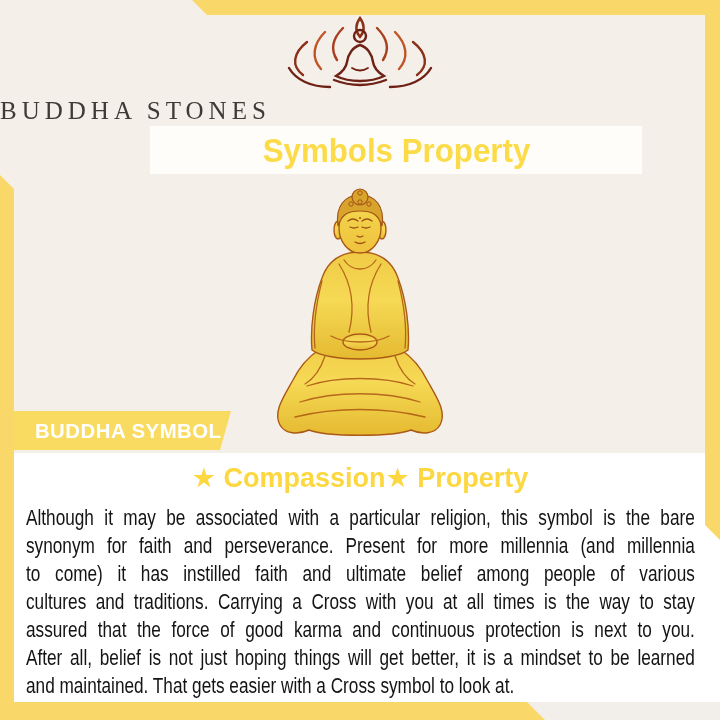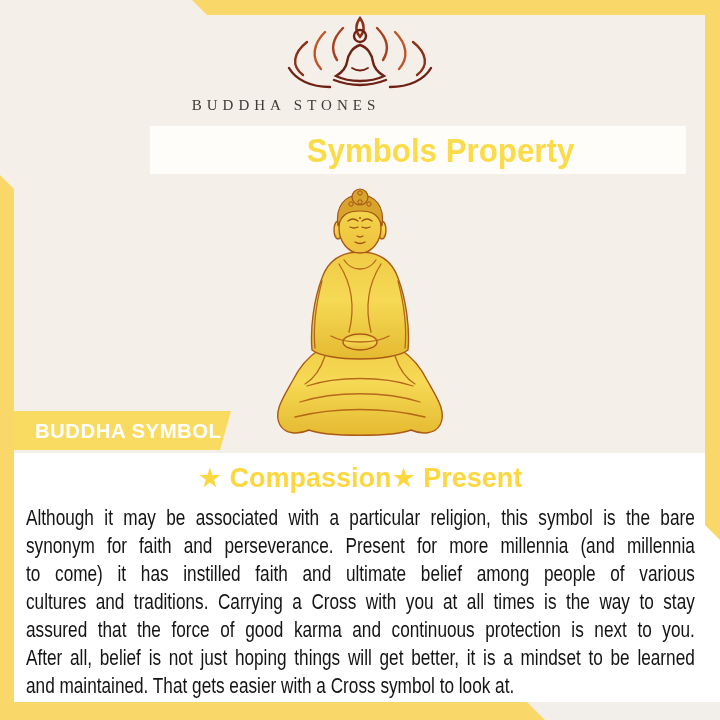--- a/index.html
+++ b/index.html
@@ -26,26 +26,26 @@
   .strip-right{left:705px;top:0;width:15px;height:540px;
     clip-path:polygon(0 0,100% 0,100% 100%,0 calc(100% - 15px));}
   .strip-left{left:0;top:175px;width:14px;height:545px;
     clip-path:polygon(0 0,100% 14px,100% 100%,0 100%);}
   .strip-bottom{left:0;top:702px;width:545px;height:18px;
     clip-path:polygon(0 0,calc(100% - 18px) 0,100% 100%,0 100%);}
   .bottom-band{position:absolute;left:0;top:702px;width:720px;height:18px;
     background:var(--bottom-strip-gray);z-index:5;}
   
   .logo{position:absolute;left:280px;top:16px;width:160px;height:84px;}
-  .brand-name{position:absolute;left:0;top:97px;width:572px;text-align:center;
+  .brand-name{position:absolute;left:0;top:97px;width:572px;text-align:left;
     font-family:"Liberation Serif","DejaVu Serif",serif;
-    font-size:15px;letter-spacing:5px;color:var(--brand-text);}
+    font-size:25px;letter-spacing:5px;color:var(--brand-text);}
   
   .banner-band{position:absolute;left:150px;top:126px;width:492px;height:48px;
-    background:var(--banner-background);display:flex;align-items:center;justify-content:center;padding-left:44px;}
+    background:var(--banner-background);display:flex;align-items:center;justify-content:center;}
   .banner-title{font-size:34px;font-weight:700;color:var(--banner-title-yellow);
     transform:scaleX(0.92);white-space:nowrap;}
   
   .buddha-wrap{position:absolute;left:265px;top:186px;width:190px;height:256px;}
   
   .ribbon{position:absolute;left:0;top:411px;width:231px;height:39px;
     background:var(--ribbon-yellow);
     clip-path:polygon(0 0,100% 0,calc(100% - 11px) 100%,0 100%);
     display:flex;align-items:center;z-index:4;}
   .ribbon-label{color:#ffffff;font-weight:700;font-size:21px;padding-left:36px;
@@ -152,21 +152,21 @@
         <path d="M130,170 C134,182 140,192 150,198"></path>
       </g>
     </svg>
   </div>
 
   <div class="ribbon">
     <span class="ribbon-label">BUDDHA SYMBOL</span>
   </div>
 
   <div class="bottom-section"></div>
-  <div class="props-heading">★ Compassion★ Present</div>
+  <div class="props-heading">★ Compassion★ Property</div>
   <div class="paragraph">
     <div class="para-line">Although it may be associated with a particular religion, this symbol is the bare</div>
     <div class="para-line">synonym for faith and perseverance. Present for more millennia (and millennia</div>
     <div class="para-line">to come) it has instilled faith and ultimate belief among people of various</div>
     <div class="para-line">cultures and traditions. Carrying a Cross with you at all times is the way to stay</div>
     <div class="para-line">assured that the force of good karma and continuous protection is next to you.</div>
     <div class="para-line">After all, belief is not just hoping things will get better, it is a mindset to be learned</div>
     <div class="para-line">and maintained. That gets easier with a Cross symbol to look at.</div>
   </div>
 

